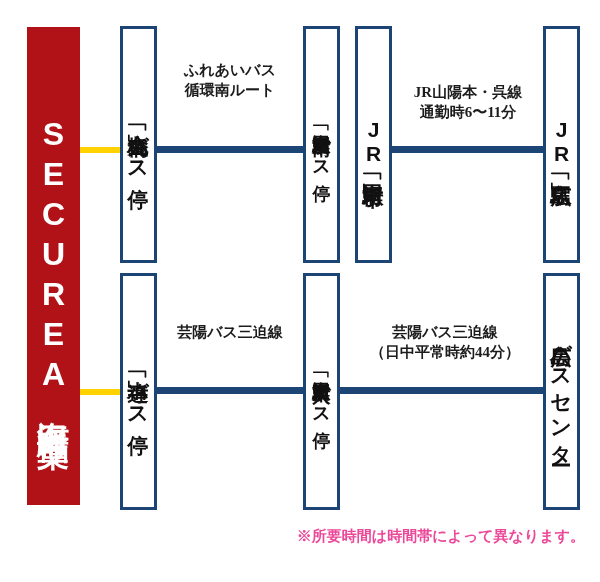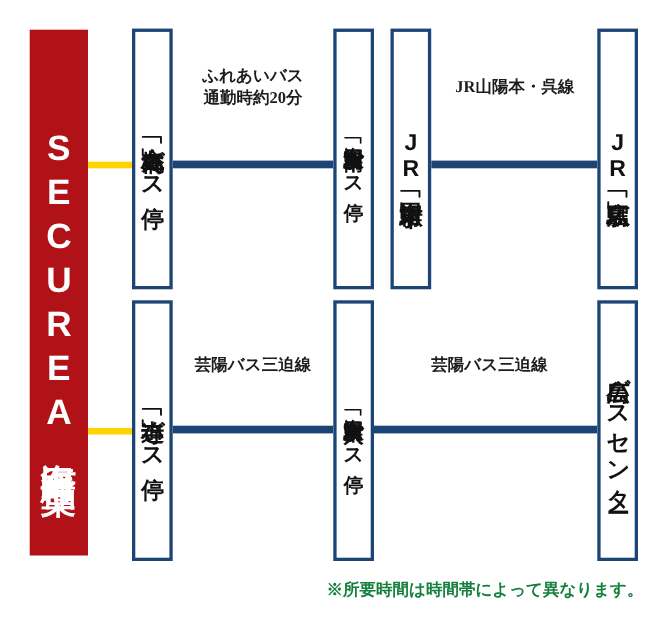--- a/index.html
+++ b/index.html
@@ -78,21 +78,21 @@
     white-space: nowrap;
   }
   .route span { display: block; }
   
   .footnote {
     position: absolute;
     right: 15px; top: 527px;
     font-family: Liberation Mono, monospace;
     font-weight: 600;
     font-size: 15px;
-    color: #15803d;
+    color: #ec4899;
     z-index: 2;
   }
 </style>
 </head>
 <body>
 
 <div class="stage">
 
   <div class="banner">
     <span class="vtext">SECUREA海田町稲葉</span>
@@ -125,27 +125,29 @@
   </div>
   <div class="stopbox row-bottom long" style="left:303px;">
     <span class="vtext">「海田市駅入口」バス停</span>
   </div>
   <div class="stopbox row-bottom" style="left:543px;">
     <span class="vtext">広島バスセンター</span>
   </div>
 
   <div class="route" style="left:132px; top:60px; width:196px;">
     <span>ふれあいバス</span>
-    <span>通勤時約20分</span>
+    <span>循環南ルート</span>
   </div>
-  <div class="route" style="left:366px; top:70px; width:204px;">
+  <div class="route" style="left:366px; top:82px; width:204px;">
     <span>JR山陽本・呉線</span>
+    <span>通勤時6〜11分</span>
   </div>
   <div class="route" style="left:132px; top:322px; width:196px;">
     <span>芸陽バス三迫線</span>
   </div>
   <div class="route" style="left:340px; top:322px; width:210px;">
     <span>芸陽バス三迫線</span>
+    <span>（日中平常時約44分）</span>
   </div>
 
   <div class="footnote">※所要時間は時間帯によって異なります。</div>
 
 </div>
 
 </body></html>

